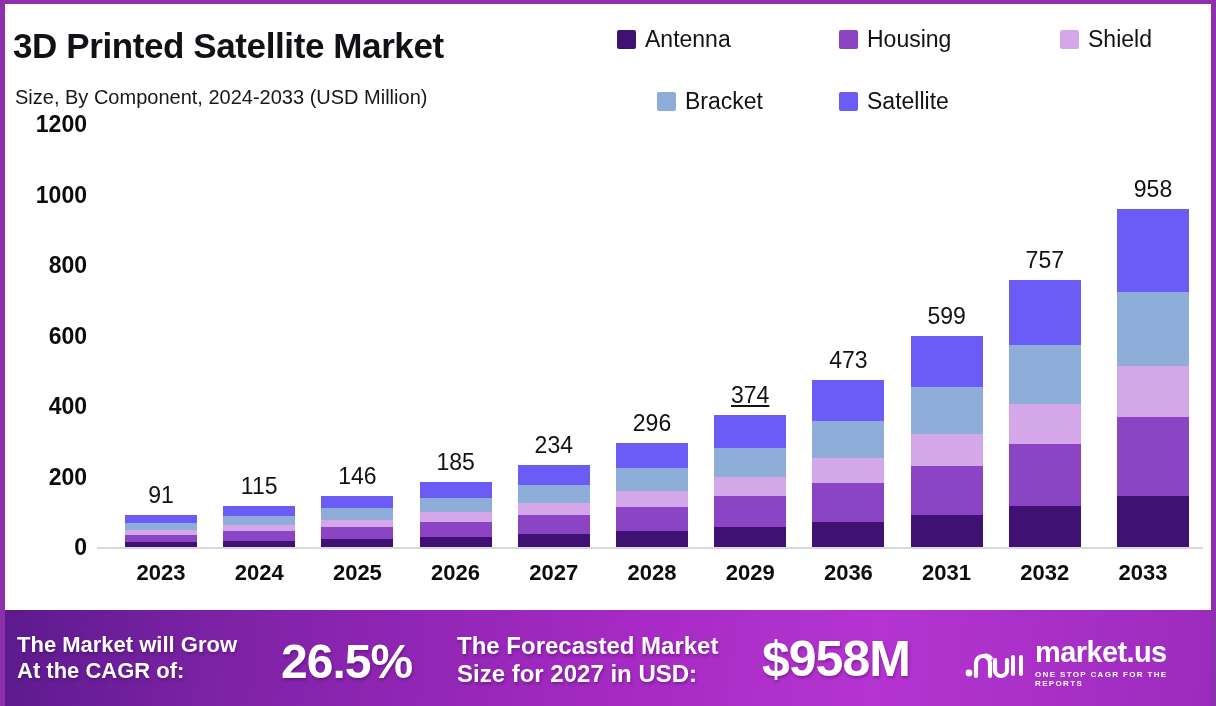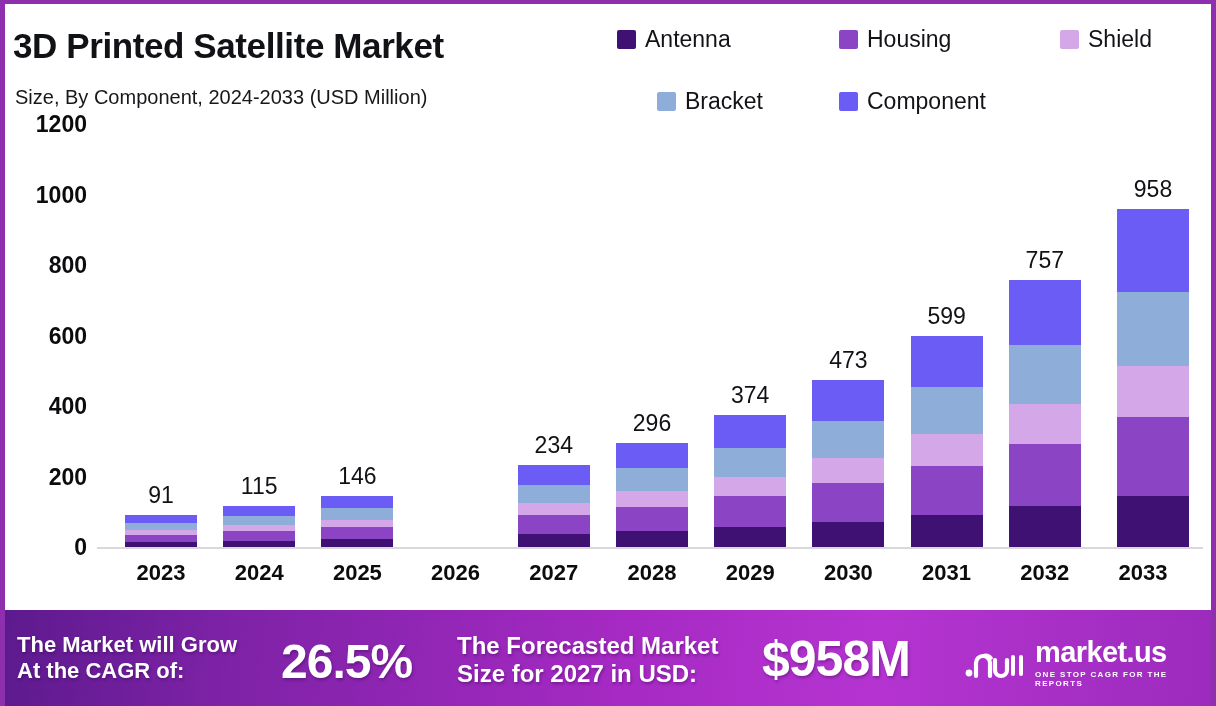--- a/index.html
+++ b/index.html
@@ -132,21 +132,21 @@
       <div class="legend-item" style="left: 443px; top: 6px;">
         <span class="legend-swatch" style="background: rgb(212, 168, 232);"></span>
         <span class="legend-label">Shield</span>
       </div>
       <div class="legend-item" style="left: 14px; top: 68px; margin-left: 26px;">
         <span class="legend-swatch" style="background: rgb(143, 173, 217);"></span>
         <span class="legend-label">Bracket</span>
       </div>
       <div class="legend-item" style="left: 222px; top: 68px;">
         <span class="legend-swatch" style="background: rgb(107, 92, 246);"></span>
-        <span class="legend-label">Component</span>
+        <span class="legend-label">Satellite</span>
       </div>
     </div>
 
   <div class="plot-area">
     <div class="y-axis" id="yaxis">
         <div class="y-tick" style="top: 423px;">0</div>
         <div class="y-tick" style="top: 352.5px;">200</div>
         <div class="y-tick" style="top: 282px;">400</div>
         <div class="y-tick" style="top: 211.5px;">600</div>
         <div class="y-tick" style="top: 141px;">800</div>
@@ -181,20 +181,30 @@
           <div class="bar-stack">
             <div class="seg" style="height: 12.69px; background: rgb(107, 92, 246);"></div>
             <div class="seg" style="height: 11.28px; background: rgb(143, 173, 217);"></div>
             <div class="seg" style="height: 7.755px; background: rgb(212, 168, 232);"></div>
             <div class="seg" style="height: 11.985px; background: rgb(139, 68, 196);"></div>
             <div class="seg" style="height: 7.755px; background: rgb(63, 17, 114);"></div>
           </div>
           <div class="bar-value" style="bottom: 57.465px;">146</div>
         </div>
         <div class="x-label" style="left: 224.4px;">2025</div>
+        <div class="bar-group" style="left: 322.6px;">
+          <div class="bar-stack">
+            <div class="seg" style="height: 16.215px; background: rgb(107, 92, 246);"></div>
+            <div class="seg" style="height: 14.1px; background: rgb(143, 173, 217);"></div>
+            <div class="seg" style="height: 9.87px; background: rgb(212, 168, 232);"></div>
+            <div class="seg" style="height: 15.1575px; background: rgb(139, 68, 196);"></div>
+            <div class="seg" style="height: 9.87px; background: rgb(63, 17, 114);"></div>
+          </div>
+          <div class="bar-value" style="bottom: 71.2125px;">185</div>
+        </div>
         <div class="x-label" style="left: 322.6px;">2026</div>
         <div class="bar-group" style="left: 420.8px;">
           <div class="bar-stack">
             <div class="seg" style="height: 20.0925px; background: rgb(107, 92, 246);"></div>
             <div class="seg" style="height: 17.9775px; background: rgb(143, 173, 217);"></div>
             <div class="seg" style="height: 12.3375px; background: rgb(212, 168, 232);"></div>
             <div class="seg" style="height: 19.3875px; background: rgb(139, 68, 196);"></div>
             <div class="seg" style="height: 12.69px; background: rgb(63, 17, 114);"></div>
           </div>
           <div class="bar-value" style="bottom: 88.485px;">234</div>
@@ -212,34 +222,34 @@
         </div>
         <div class="x-label" style="left: 519px;">2028</div>
         <div class="bar-group" style="left: 617.2px;">
           <div class="bar-stack">
             <div class="seg" style="height: 32.43px; background: rgb(107, 92, 246);"></div>
             <div class="seg" style="height: 28.905px; background: rgb(143, 173, 217);"></div>
             <div class="seg" style="height: 19.74px; background: rgb(212, 168, 232);"></div>
             <div class="seg" style="height: 30.6675px; background: rgb(139, 68, 196);"></div>
             <div class="seg" style="height: 20.0925px; background: rgb(63, 17, 114);"></div>
           </div>
-          <div class="bar-value" style="bottom: 137.835px;">374</div>
+          <div class="bar-value" style="bottom: 137.835px; text-decoration: underline;">374</div>
         </div>
         <div class="x-label" style="left: 617.2px;">2029</div>
         <div class="bar-group" style="left: 715.4px;">
           <div class="bar-stack">
             <div class="seg" style="height: 40.89px; background: rgb(107, 92, 246);"></div>
             <div class="seg" style="height: 36.66px; background: rgb(143, 173, 217);"></div>
             <div class="seg" style="height: 25.0275px; background: rgb(212, 168, 232);"></div>
             <div class="seg" style="height: 38.775px; background: rgb(139, 68, 196);"></div>
             <div class="seg" style="height: 25.38px; background: rgb(63, 17, 114);"></div>
           </div>
           <div class="bar-value" style="bottom: 172.732px;">473</div>
         </div>
-        <div class="x-label" style="left: 715.4px;">2030</div>
+        <div class="x-label" style="left: 715.4px;">2036</div>
         <div class="bar-group" style="left: 813.6px;">
           <div class="bar-stack">
             <div class="seg" style="height: 51.465px; background: rgb(107, 92, 246);"></div>
             <div class="seg" style="height: 46.53px; background: rgb(143, 173, 217);"></div>
             <div class="seg" style="height: 31.725px; background: rgb(212, 168, 232);"></div>
             <div class="seg" style="height: 49.35px; background: rgb(139, 68, 196);"></div>
             <div class="seg" style="height: 32.0775px; background: rgb(63, 17, 114);"></div>
           </div>
           <div class="bar-value" style="bottom: 217.147px;">599</div>
         </div>

